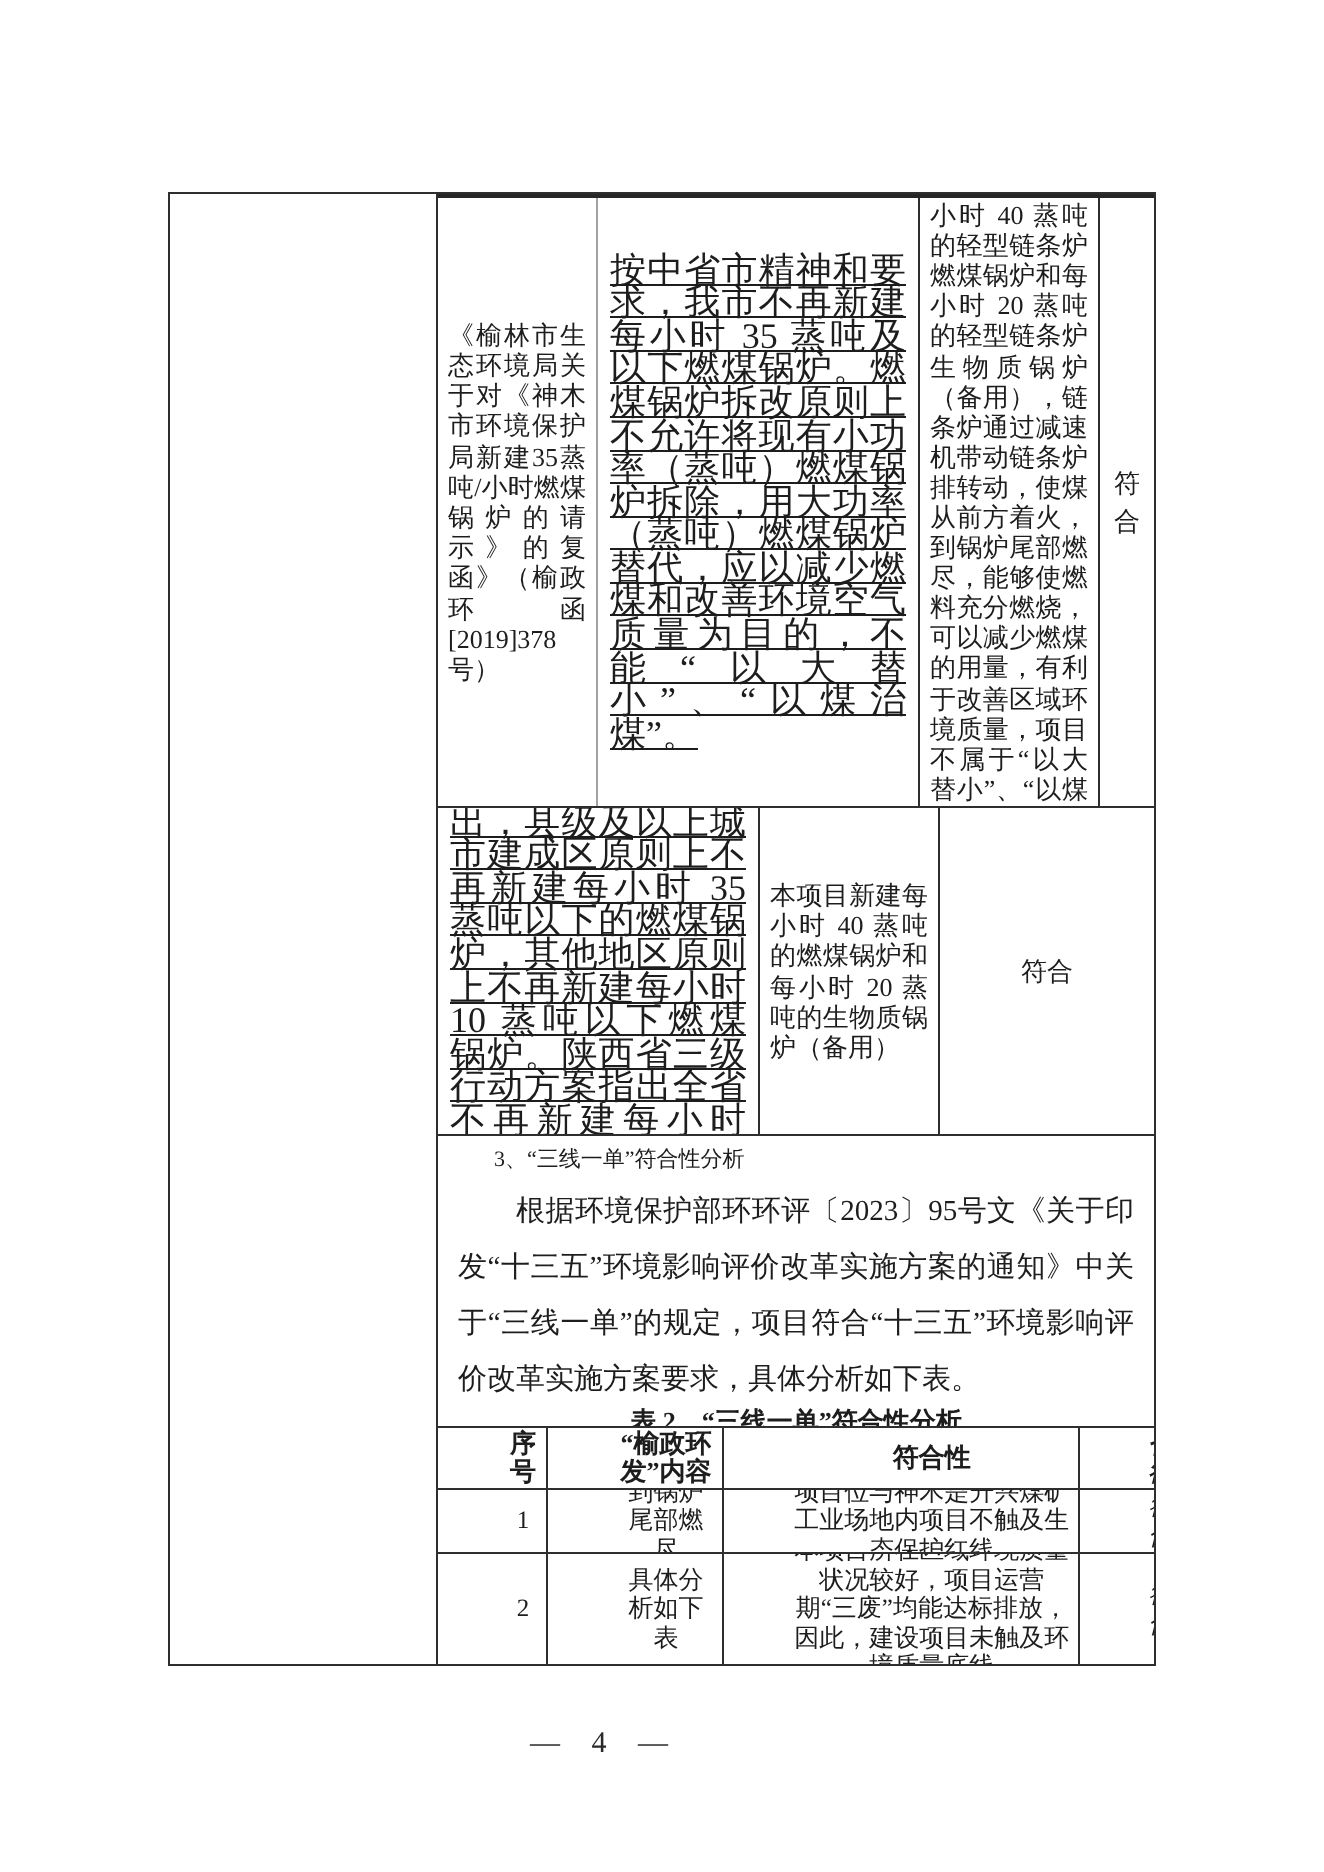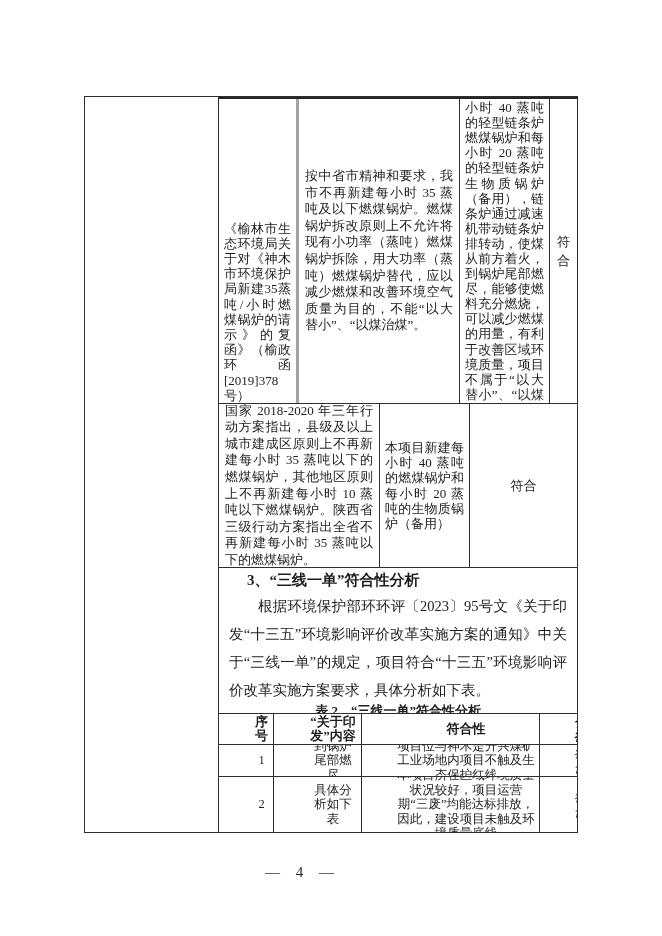--- a/index.html
+++ b/index.html
@@ -17,29 +17,29 @@
   .labelcol { width:134px; border-right:1px solid #2e2e2e; }
   .rightcol { flex:1; display:flex; flex-direction:column; min-width:0; }
 
   .prow { display:flex; min-height:0; }
   .prow1 { height:307px; border-top:2px solid #262626; border-bottom:1px solid #2e2e2e; }
   .prow2 { height:164px; border-bottom:1px solid #2e2e2e; }
 
   .cell { display:flex; align-items:center; justify-content:center; overflow:hidden; }
   .cell > .txt { width:100%; }
 
-  .c-doc  { width:80px;  border-right:3px solid #a3a3a3; font-size:13px; line-height:15.2px; text-align:justify; padding:0 5px;align-items:flex-end; }
-  .c-req  { width:161px; border-right:1px solid #2e2e2e; font-size:13px; line-height:16.6px; text-align:justify; padding:0 6px; }
+  .c-doc  { width:80px;  border-right:1px solid #a3a3a3; font-size:13px; line-height:15.2px; text-align:justify; padding:0 5px; }
+  .c-req  { width:161px; border-right:1px solid #2e2e2e; font-size:18px; line-height:16.6px; text-align:justify; padding:0 6px;text-decoration:underline; }
   .c-proj { width:90px;  border-right:1px solid #2e2e2e; font-size:13px; line-height:15.1px; text-align:justify; padding:0 5px; }
   .c-res  { flex:1; font-size:13px; line-height:19px; text-align:center; padding:0 7px; }
   .prow2 .c-doc { line-height:14.7px; }
 
   
   .section { height:145px; padding:2px 10px 0 10px; display:flex; flex-direction:column; overflow:hidden; }
-  .heading { font-weight:bold; font-size:15px; line-height:20px; padding-left:18px; }
+  .heading { font-weight:normal; font-size:11px; line-height:20px; padding-left:18px; }
   .para    { font-size:14.5px; line-height:28px; text-indent:2em; text-align:justify; margin-top:2px; }
   .caption { font-weight:bold; font-size:13px; line-height:14px; text-align:center; margin-top:auto; padding-bottom:2px; }
 
   
   .t2 { flex:1; display:flex; flex-direction:column; border-top:1px solid #2e2e2e; font-size:12.5px; min-height:0; }
   .t2row { display:flex; min-height:0; }
   .t2row:not(:last-child) { border-bottom:1px solid #2e2e2e; }
   .t2head { flex:0 0 31px; font-weight:bold; font-size:13px; }
   .t2r1 { flex:0 0 32px; }
   .t2r2 { flex:1; }
@@ -96,21 +96,21 @@
         <div class="para">根据环境保护部环环评〔2023〕95号文《关于印发“十三五”环境影响评价改革实施方案的通知》中关于“三线一单”的规定，项目符合“十三五”环境影响评价改革实施方案要求，具体分析如下表。</div>
         <div class="caption">表 2　“三线一单”符合性分析</div>
       </div>
 
       <div class="t2">
         <div class="t2row t2head">
           <div class="cell t2c1">
             <span class="txt">序号</span>
           </div>
           <div class="cell t2c2">
-            <span class="txt">“关于印发”内容</span>
+            <span class="txt">“榆政环发”内容</span>
           </div>
           <div class="cell t2c3">
             <span class="txt">符合性</span>
           </div>
           <div class="cell t2c4">
             <span class="txt">是否符合</span>
           </div>
         </div>
 
         <div class="t2row t2r1">

